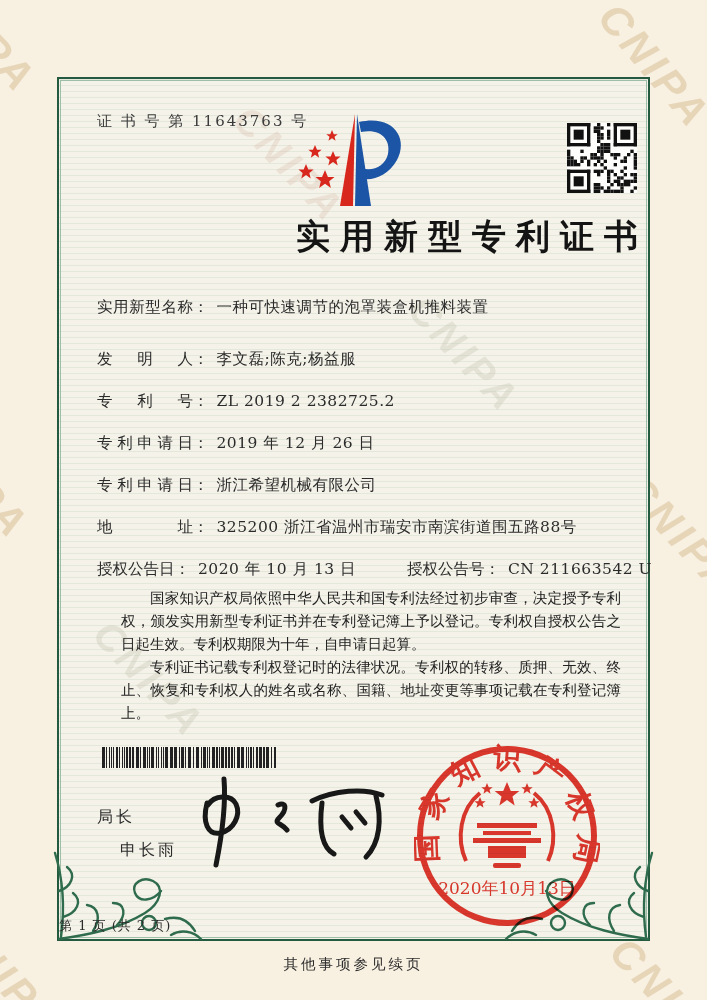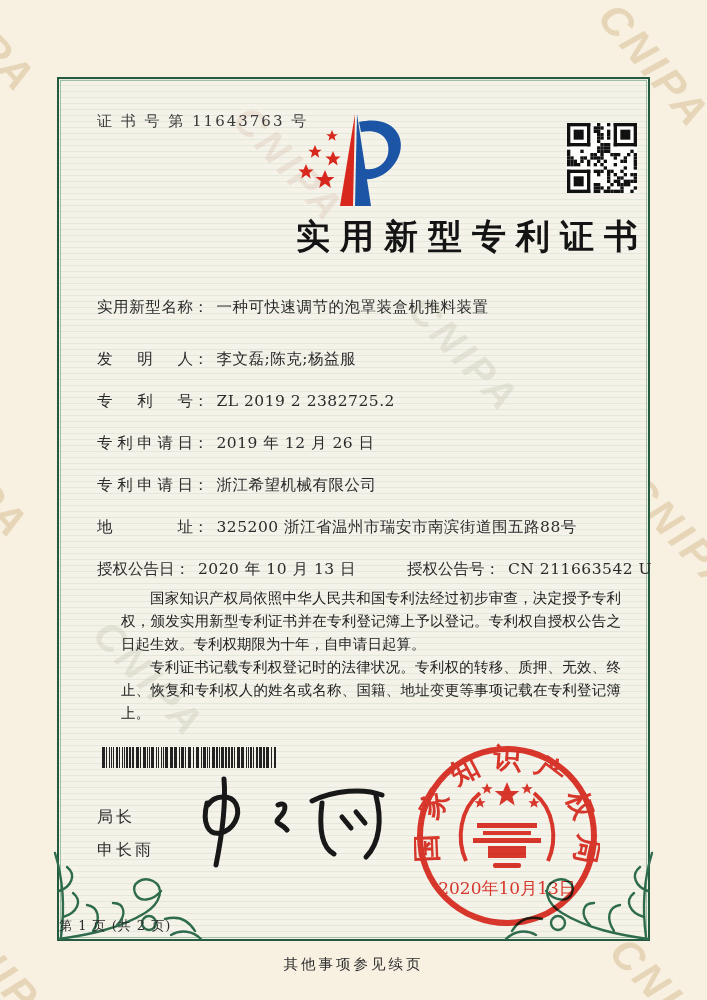--- a/index.html
+++ b/index.html
@@ -341,21 +341,21 @@
       <rect x="151" y="0" width="1" height="21" fill="#222"></rect>
       <rect x="154" y="0" width="2" height="21" fill="#222"></rect>
       <rect x="157" y="0" width="3" height="21" fill="#222"></rect>
       <rect x="161" y="0" width="2" height="21" fill="#222"></rect>
       <rect x="164" y="0" width="3" height="21" fill="#222"></rect>
       <rect x="169" y="0" width="1" height="21" fill="#222"></rect>
       <rect x="172" y="0" width="2" height="21" fill="#222"></rect>
     </svg>
 
   <div class="abs signer" style="top:728px;">局长</div>
-  <div class="abs signer" style="top:761px;">申长雨</div>
+  <div class="abs signer" style="top:761px;margin-left:23px;">申长雨</div>
 
   <svg class="abs sig" width="210" height="100" viewBox="0 0 210 100">
     <g fill="none" stroke="#181818" stroke-width="5" stroke-linecap="round">
       <path d="M30,6 C32,30 28,62 22,92"></path>
       <path d="M13,30 C8,50 14,62 26,60 C40,57 47,42 42,31 C37,21 20,22 14,32"></path>
       <path d="M84,32 C92,28 94,36 85,45 C79,51 88,50 93,57"></path>
       <path d="M118,28 C140,17 170,15 188,22"></path>
       <path d="M128,30 C125,54 127,74 140,81"></path>
       <path d="M182,23 C188,46 186,70 172,84"></path>
       <path d="M148,44 l9,11"></path>

